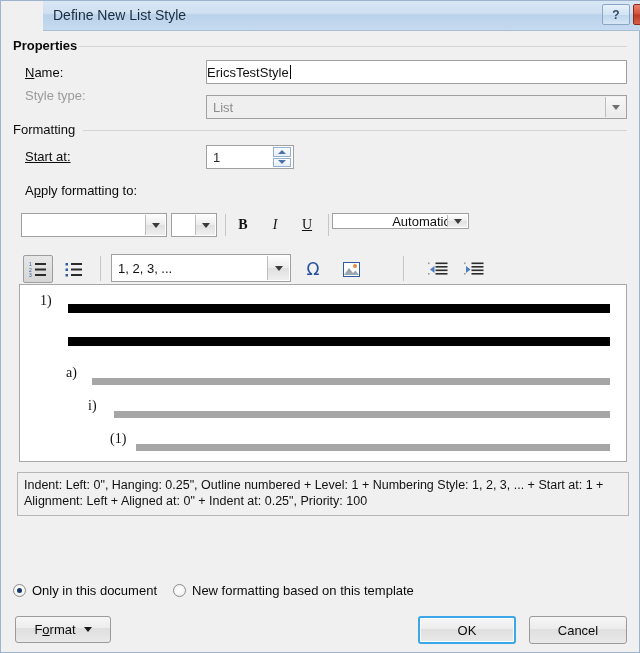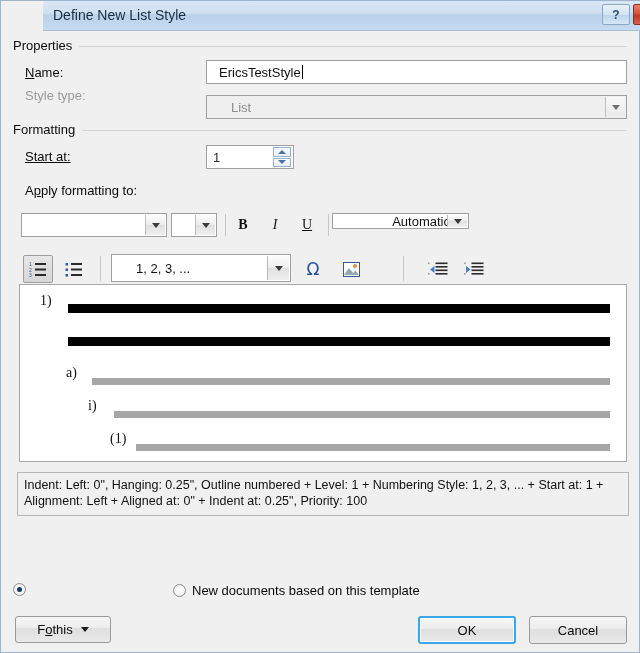--- a/index.html
+++ b/index.html
@@ -75,37 +75,37 @@
   }
   .field-label.disabled { color: #9a9a9a; }
   .u { text-decoration: underline; }
 
   
   .textbox {
     position: absolute;
     background: #ffffff;
     border: 1px solid #a0a0a0;
     font-size: 13px; color: #111;
-    padding: 0 12px;
+    padding: 0 0;
     display: flex; align-items: center;
   }
   .caret {
     display: inline-block;
     width: 1px; height: 14px;
     background: #000; margin-left: 1px;
     vertical-align: middle;
   }
 
   .combo {
     position: absolute;
     background: #ffffff;
     border: 1px solid #a0a0a0;
     font-size: 13px; color: #111;
     display: flex; align-items: center;
-    padding-left: 24px;
+    padding-left: 6px;
   }
   .combo.disabled { background: #efefef; color: #8d8d8d; }
   .combo .arrowbox {
     position: absolute; right: 1px; top: 1px; bottom: 1px;
     width: 20px;
     background: linear-gradient(to bottom, #fdfdfd 0%, #ececec 50%, #e0e0e0 51%, #efefef 100%);
     border-left: 1px solid #bdbdbd;
     display: flex; align-items: center; justify-content: center;
   }
   .combo.disabled .arrowbox {
@@ -235,21 +235,21 @@
   <div class="titlebar">
     <div class="titlebar-text">Define New List Style</div>
     <div class="titlebar-buttons">
       <div class="tb-btn tb-help">?</div>
       <div class="tb-btn tb-close">✕</div>
     </div>
   </div>
 
   <div class="body">
 
-    <div class="group-label" style="left:12px; top:6px;">Properties</div>
+    <div class="group-label" style="left:12px; top:6px;font-weight:bold;">Properties</div>
     <div class="group-line" style="left:78px; top:14px; width:548px;"></div>
 
     <div class="field-label" style="left:24px; top:33px;"><span class="u">N</span><span>ame:</span></div>
     <div class="textbox" style="left:205px; top:28px; width:421px; height:24px;">
         <span>EricsTestStyle</span>
         <span class="caret"></span>
       </div>
 
     <div class="field-label disabled" style="left:24px; top:56px;">Style type:</div>
     <div class="combo disabled" style="left:205px; top:63px; width:421px; height:24px;">
@@ -375,29 +375,30 @@
       <div class="pv-num" style="left:90px; top:146px;">(1)</div>
       <div class="pv-bar" style="left:116px; top:159px; width:474px; height:7px; background:#a6a6a6;"></div>
     </div>
 
     <div class="desc" style="left:16px; top:440px; width:612px; height:44px;">Indent: Left:  0", Hanging:  0.25", Outline numbered + Level: 1 + Numbering Style: 1, 2, 3, ... + Start at: 1 + Alignment: Left + Aligned at:  0" + Indent at:  0.25", Priority: 100</div>
 
     <div class="radio-row" style="left:12px; top:551px;">
       <span class="radio">
           <span class="dot"></span>
         </span>
+      <span class="radio-label">Only in this document</span>
     </div>
     <div class="radio-row" style="left:172px; top:551px;">
       <span class="radio"></span>
-      <span class="radio-label">New documents based on this template</span>
+      <span class="radio-label">New formatting based on this template</span>
     </div>
 
     <div class="btn" style="left:14px; top:584px; width:96px; height:27px;">
       <span>F</span>
         <span class="u">o</span>
-        <span>this</span>
+        <span>rmat</span>
       <span class="btn-arrow"></span>
     </div>
     <div class="btn focus" style="left:417px; top:584px; width:98px; height:28px;">OK</div>
     <div class="btn" style="left:528px; top:584px; width:98px; height:28px;">Cancel</div>
 
   </div>
 </div>
 
 </body></html>

